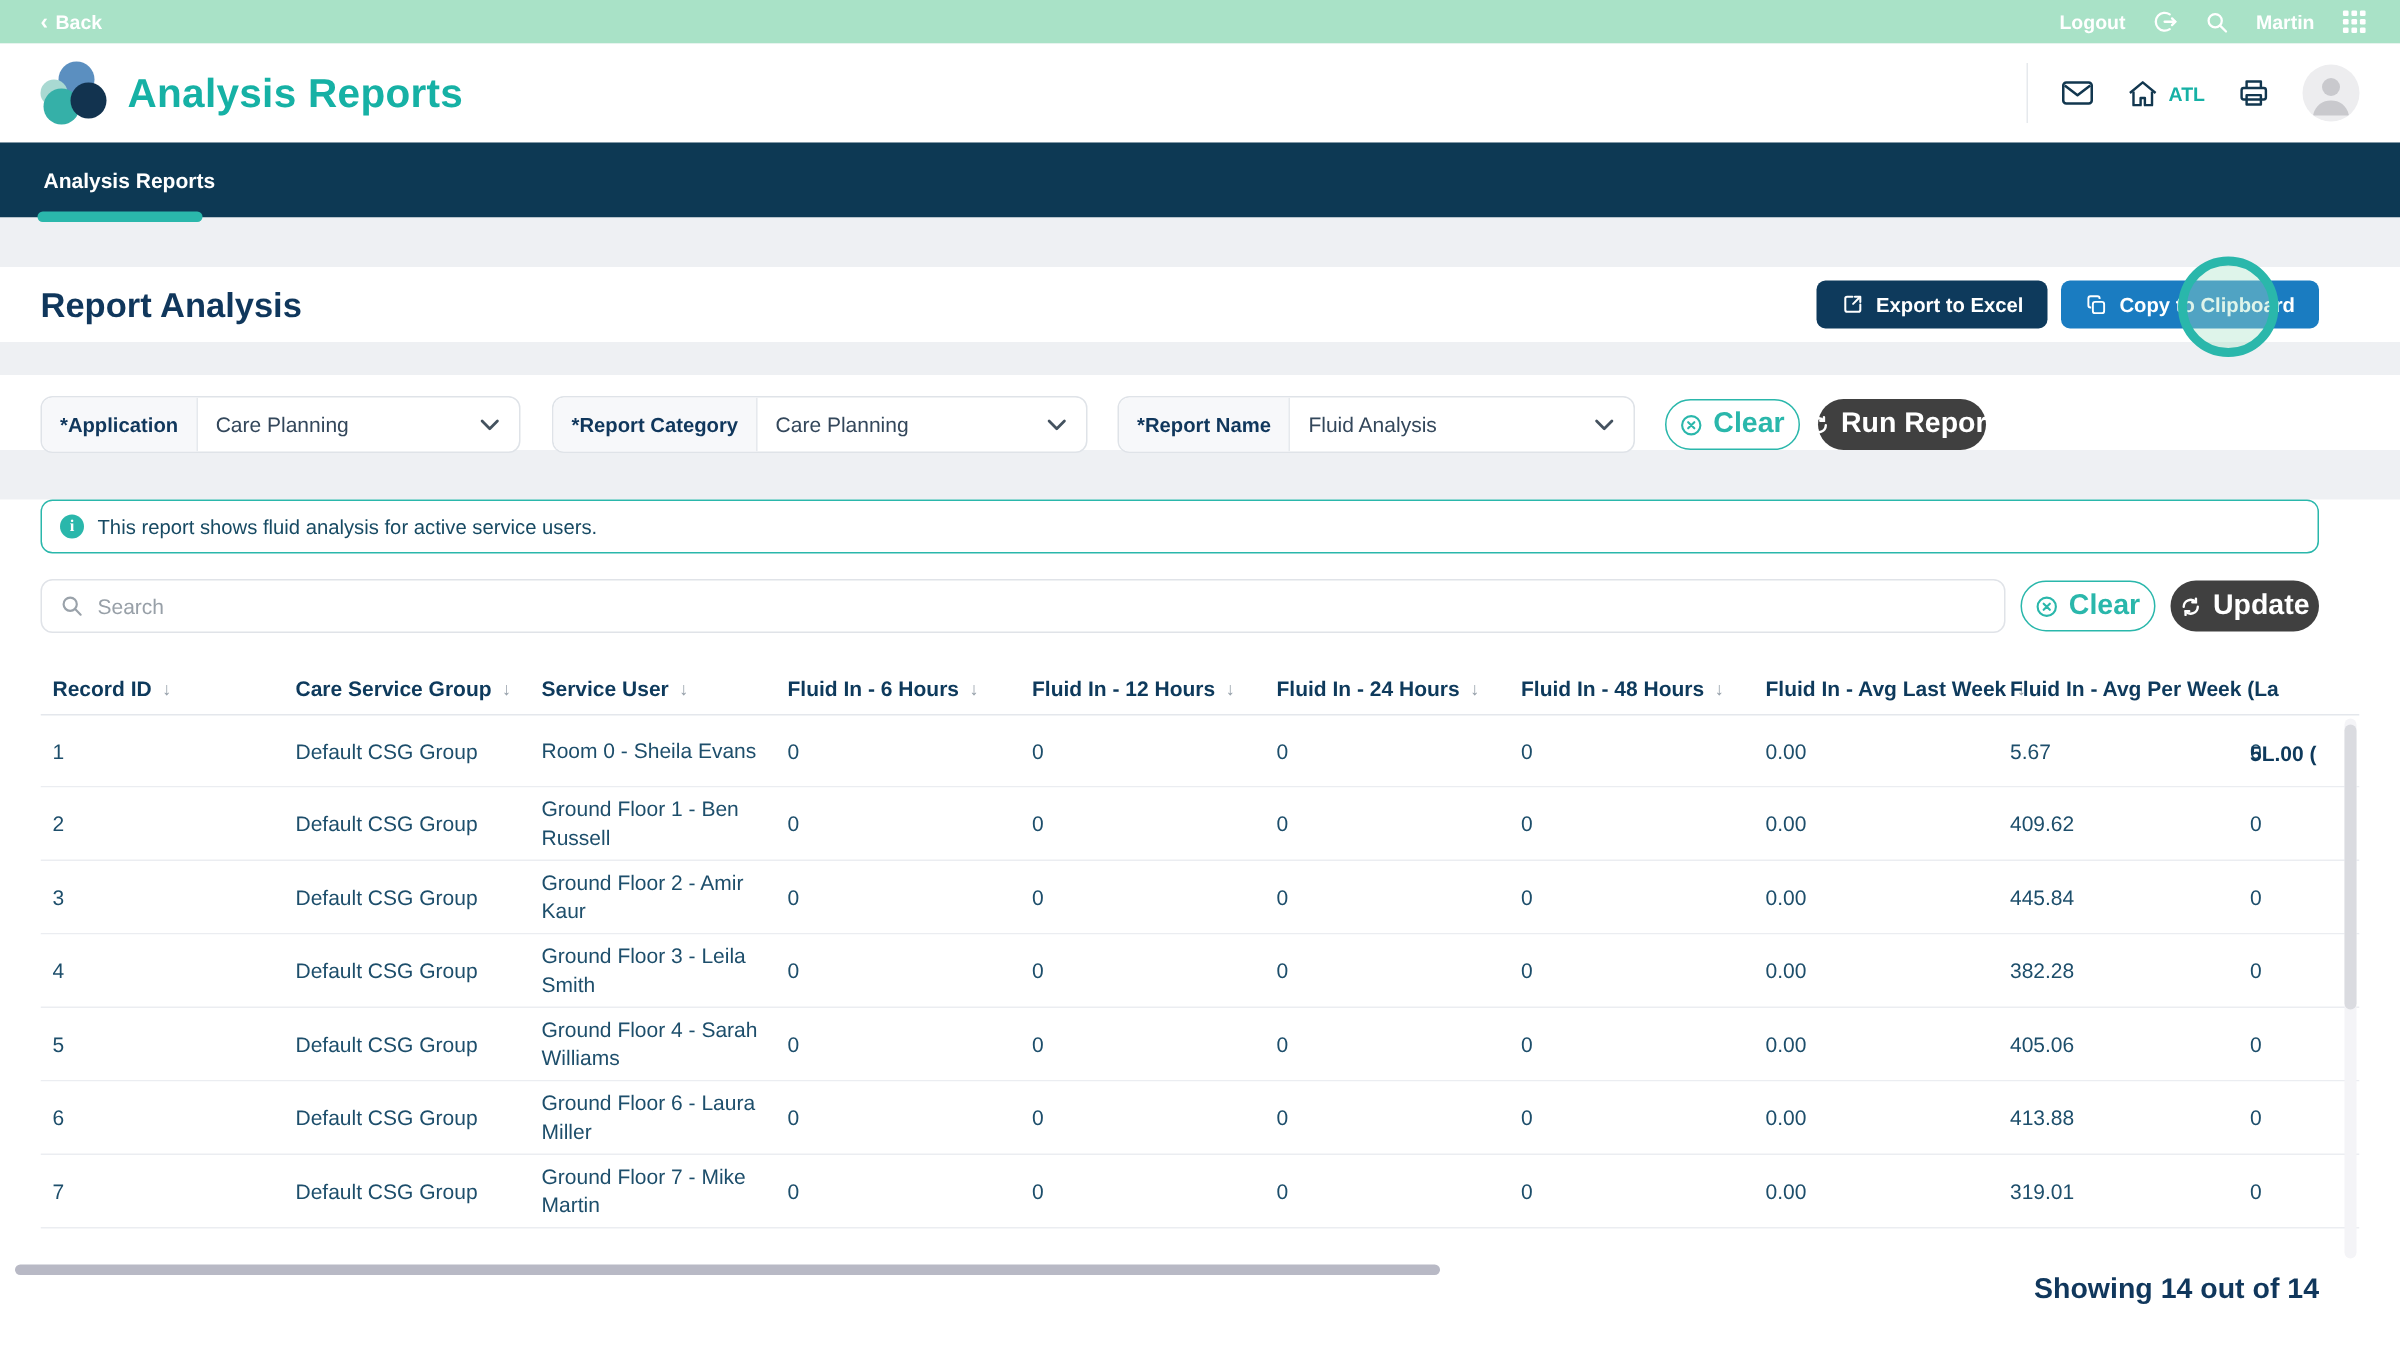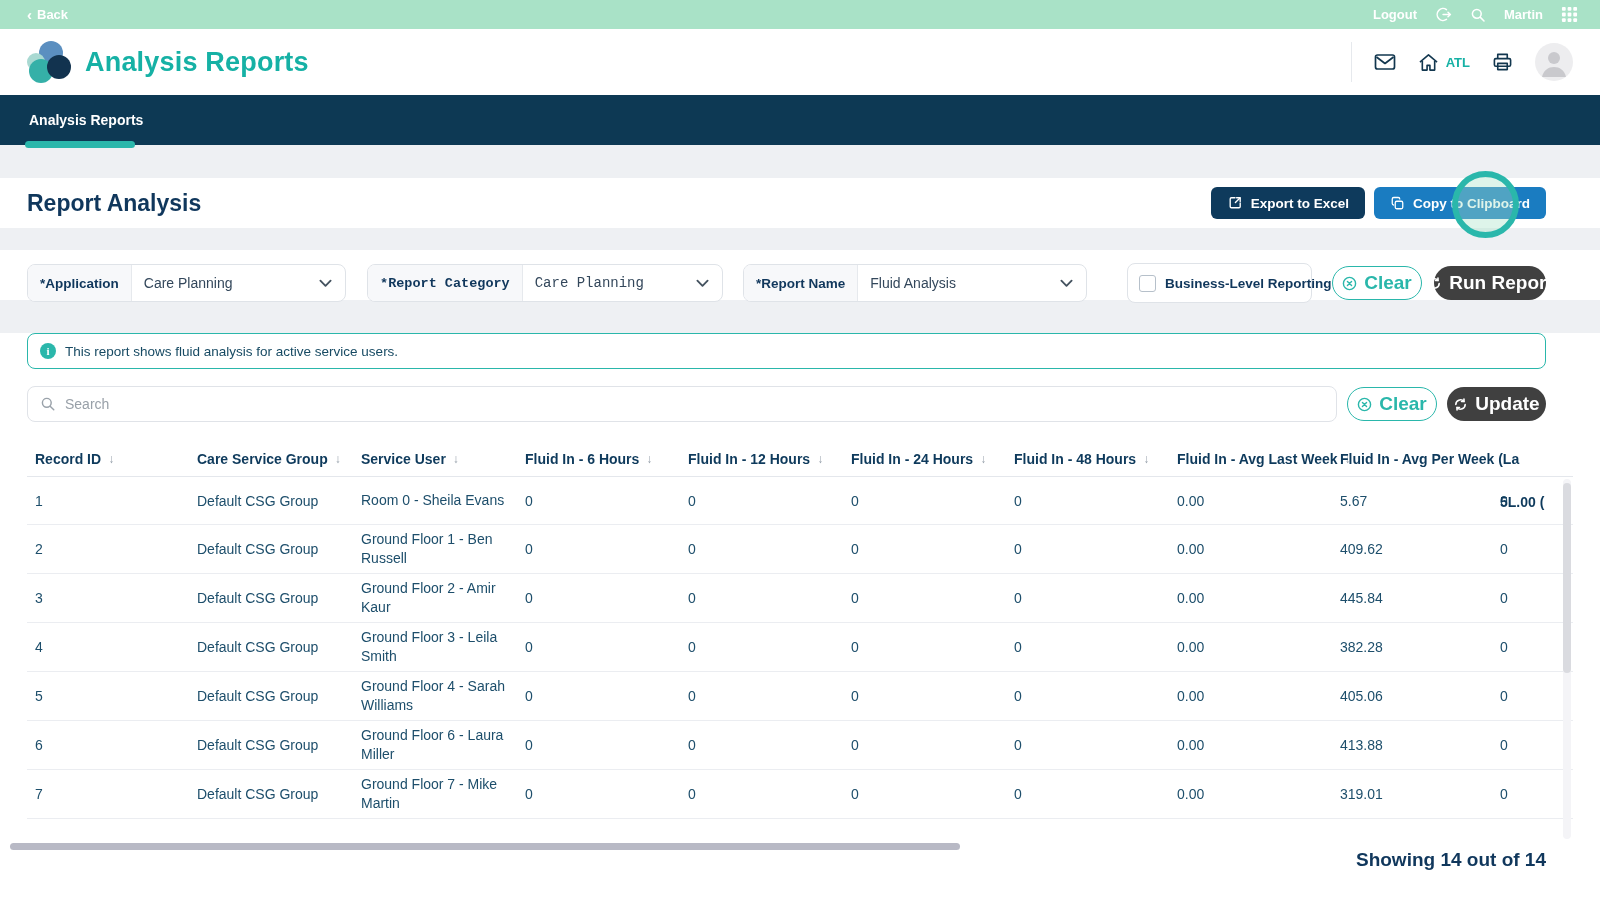--- a/index.html
+++ b/index.html
@@ -48,21 +48,21 @@
   .btn-analyse { background:#d93a64; }
 
   .click-ring { position:absolute; left:1452px; top:171px; width:67px; height:67px; border:6px solid #2ab7ab; border-radius:50%; background:rgba(169,226,199,.38); z-index:60; pointer-events:none; }
 
   
   .filterbar { height:50px; background:#fff; display:flex; align-items:center; padding:16px 54px 0 27px; }
   .fselect { height:38px; border:1px solid #dfe3e8; border-radius:8px; background:#fff; display:flex; align-items:stretch; overflow:hidden; cursor:pointer; }
   .fselect .flabel { background:#f7f8fa; border-right:1px solid #e6e9ed; display:flex; align-items:center; padding:0 12px; font-size:13.5px; font-weight:700; color:#10375c; white-space:nowrap; }
   .fselect .fvalue { display:flex; align-items:center; padding:0 12px; font-size:14px; color:#33475b; flex:1; white-space:nowrap; }
   .fselect .fchev { display:flex; align-items:center; padding:0 13px 0 6px; color:#44525f; }
-  .w-app { width:320px; } .w-cat { width:357px; margin-left:21px;font-family:Liberation Mono, monospace; } .w-name { width:345px; margin-left:20px; }
+  .w-app { width:320px; } .w-cat { width:357px; margin-left:21px; } .w-name { width:345px; margin-left:20px; }
   .fcheck { width:185px; margin-left:40px; height:40px; border:1px solid #dfe3e8; border-radius:8px; display:flex; align-items:center; gap:9px; padding:0 11px; background:#fff; }
   .fcheck .box { width:17px; height:17px; border:1.5px solid #b6c0ca; border-radius:3px; background:#fff; flex:none; cursor:pointer; }
   .fcheck .clabel { font-size:13.5px; font-weight:700; color:#10375c; white-space:nowrap; }
   .pill { height:34px; border-radius:18px; font-family:inherit; font-size:19px; font-weight:700; display:flex; align-items:center; gap:7px; padding:0 16px; cursor:pointer; white-space:nowrap; }
   .pill svg { display:block; }
   .pill-outline { border:1.5px solid #2ab7ab; color:#2ab7ab; background:#fff; }
   .pill-fill { border:none; background:#404040; color:#fff; }
   .ml20 { margin-left:20px; } .ml12 { margin-left:12px; } .ml10 { margin-left:10px; }
   .w-clear { width:90px; justify-content:center; } .w-run { width:112px; justify-content:center; }
 
@@ -228,24 +228,20 @@
     </span>
   </div>
   <div class="fselect w-name">
     <span class="flabel">*Report Name</span>
     <span class="fvalue">Fluid Analysis</span>
     <span class="fchev">
       <svg width="13" height="9" viewBox="0 0 14 9" fill="none" stroke="#44525f" stroke-width="2" stroke-linecap="round" stroke-linejoin="round">
           <path d="M1.5 1.5L7 7l5.5-5.5"></path>
         </svg>
     </span>
-  </div>
-  <div class="fcheck">
-    <span class="box"></span>
-    <span class="clabel">Business-Level Reporting</span>
   </div>
   <button class="pill pill-outline w-clear ml20">
     <span>
       <svg width="15" height="15" viewBox="0 0 16 16" fill="none" stroke="#2ab7ab" stroke-width="1.5" stroke-linecap="round">
           <circle cx="8" cy="8" r="6.5"></circle>
           <path d="M5.8 5.8l4.4 4.4M10.2 5.8l-4.4 4.4"></path>
         </svg>
     </span>
     <span>Clear</span>
   </button>

